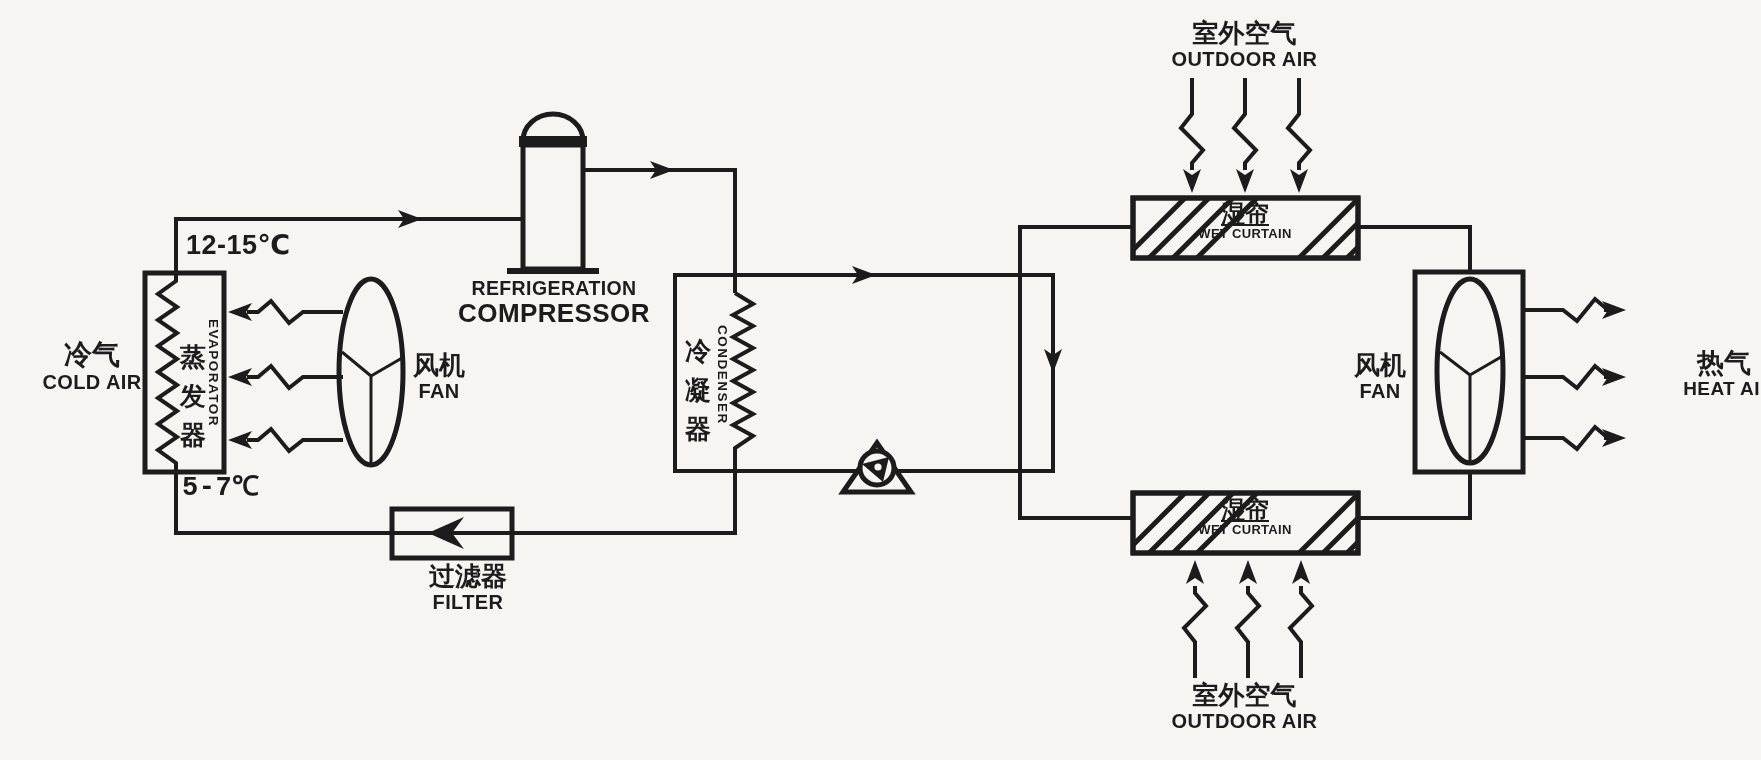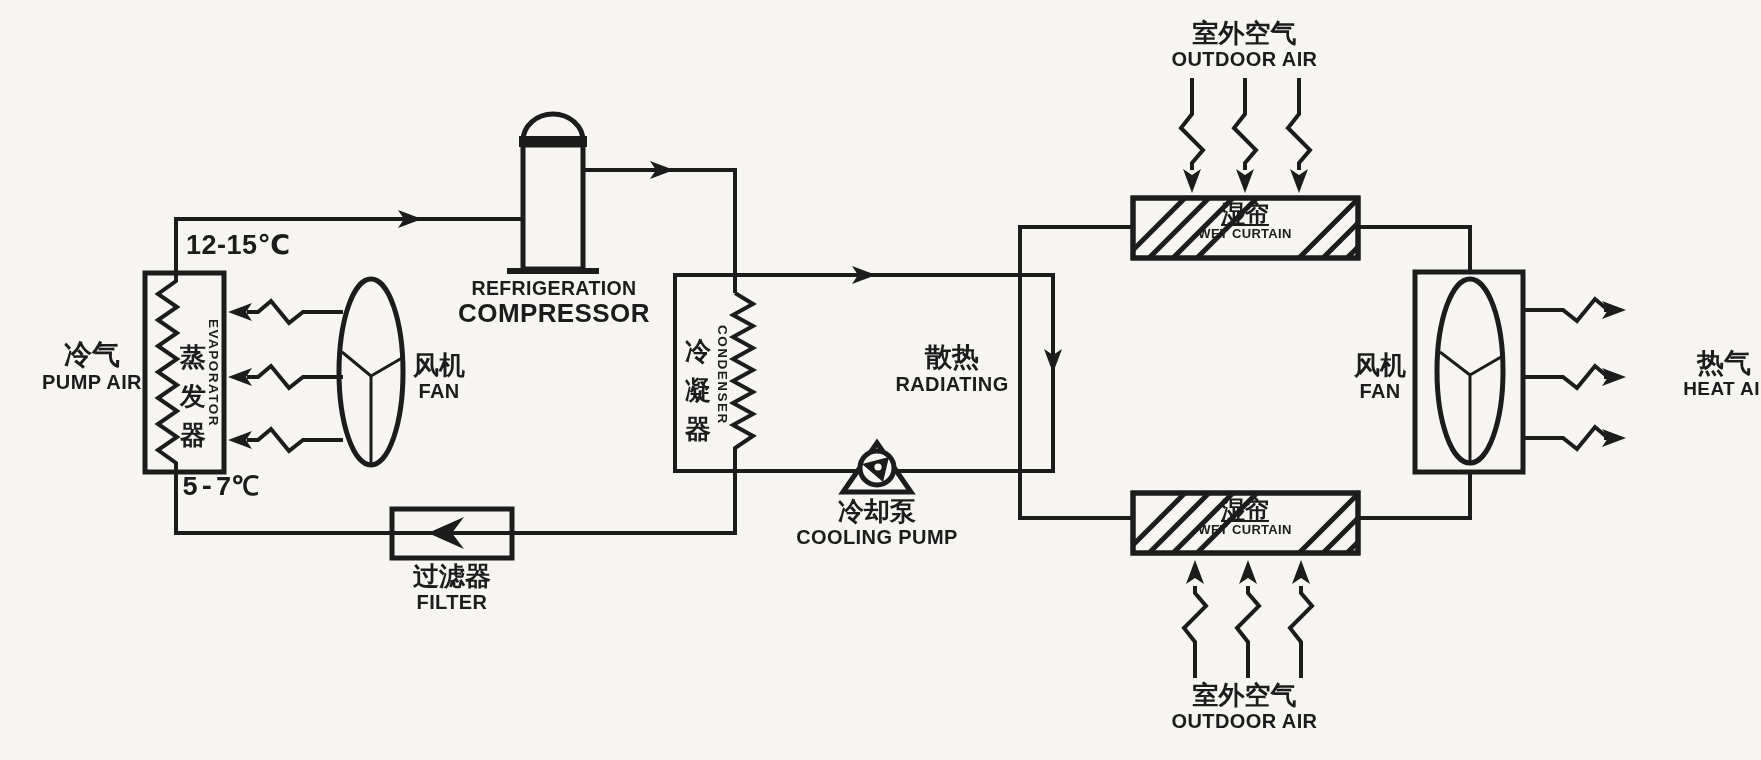--- a/index.html
+++ b/index.html
@@ -186,21 +186,21 @@
   </g>
   <g fill="#1c1c1c">
     <polygon points="1195,560 1186,584 1195,578 1204,584"></polygon>
     <polygon points="1248,560 1239,584 1248,578 1257,584"></polygon>
     <polygon points="1301,560 1292,584 1301,578 1310,584"></polygon>
   </g>
 </svg>
 
 <div class="lbl" style="left:37px;top:340px;width:110px;">
   <div class="zh" style="font-size:28px;">冷气</div>
-  <div class="en">PUMP AIR</div>
+  <div class="en">COLD AIR</div>
 </div>
 
 <div class="lbl temp" style="left:186px;top:231px;">12-15℃</div>
 <div class="lbl temp" style="left:182px;top:474px;font-family:Liberation Mono, monospace;">5-7℃</div>
 
 <div class="lbl vert" style="left:179px;top:338px;">蒸发器</div>
 <div class="lbl rot" style="left:148px;top:364px;">EVAPORATOR</div>
 
 <div class="lbl" style="left:408px;top:351px;width:62px;">
   <div class="zh" style="font-size:26px;">风机</div>
@@ -208,31 +208,23 @@
 </div>
 
 <div class="lbl" style="left:452px;top:278px;width:204px;">
   <div class="en" style="font-size:19.5px;">REFRIGERATION</div>
   <div class="en" style="font-size:26px;">COMPRESSOR</div>
 </div>
 
 <div class="lbl vert" style="left:684px;top:332px;">冷凝器</div>
 <div class="lbl rot" style="left:657px;top:366px;">CONDENSER</div>
 
-<div class="lbl" style="left:877px;top:343px;width:150px;">
-  <div class="zh">散热</div>
-  <div class="en">RADIATING</div>
-</div>
-
-<div class="lbl" style="left:790px;top:497px;width:174px;">
-  <div class="zh" style="font-size:26px;">冷却泵</div>
-  <div class="en">COOLING PUMP</div>
-</div>
-
-<div class="lbl" style="left:377px;top:562px;width:150px;">
+
+
+<div class="lbl" style="left:393px;top:562px;width:150px;">
   <div class="zh" style="font-size:26px;">过滤器</div>
   <div class="en">FILTER</div>
 </div>
 
 <div class="lbl" style="left:1150px;top:201px;width:190px;">
   <div class="zh-sm">湿帘</div>
   <div class="en-sm">WET CURTAIN</div>
 </div>
 
 <div class="lbl" style="left:1150px;top:497px;width:190px;">

